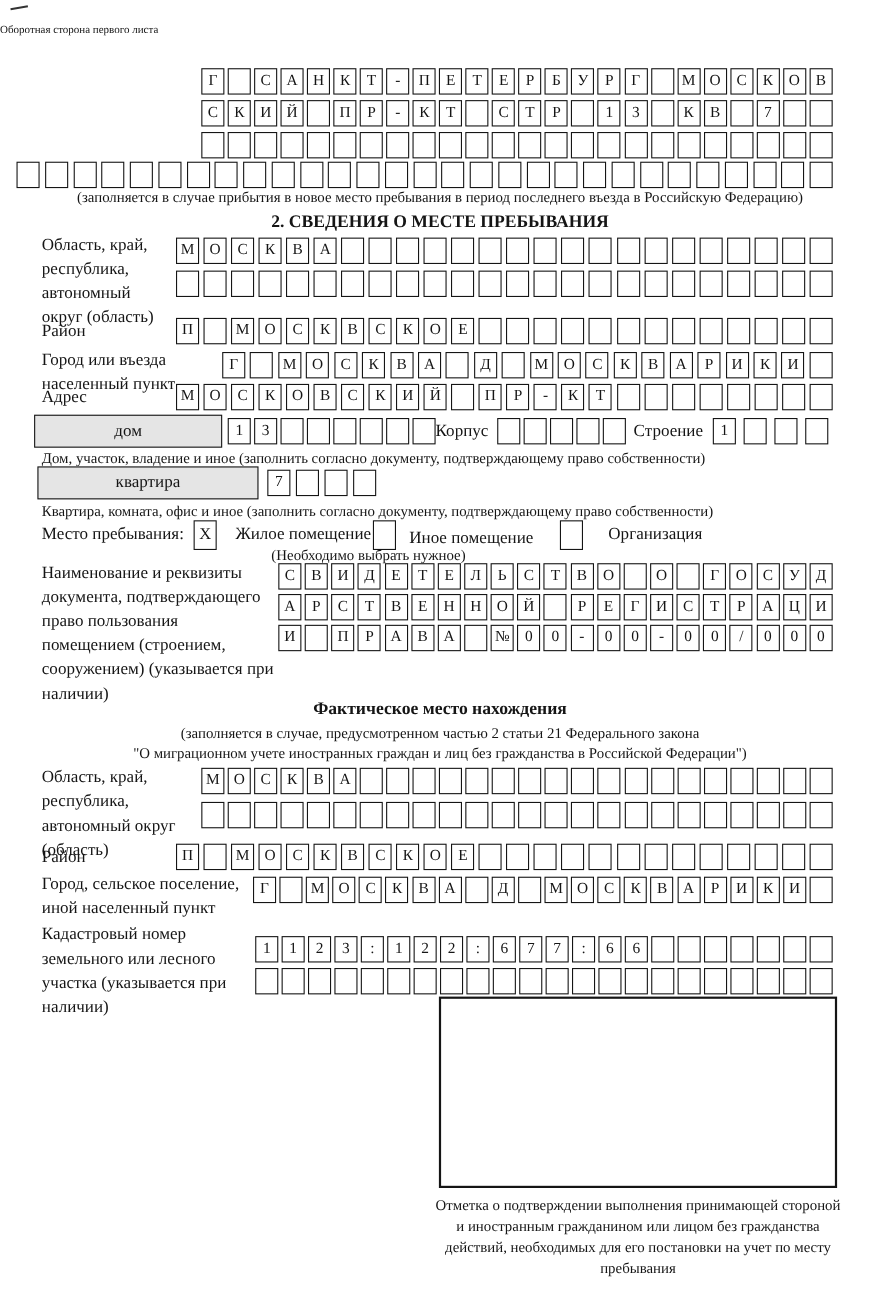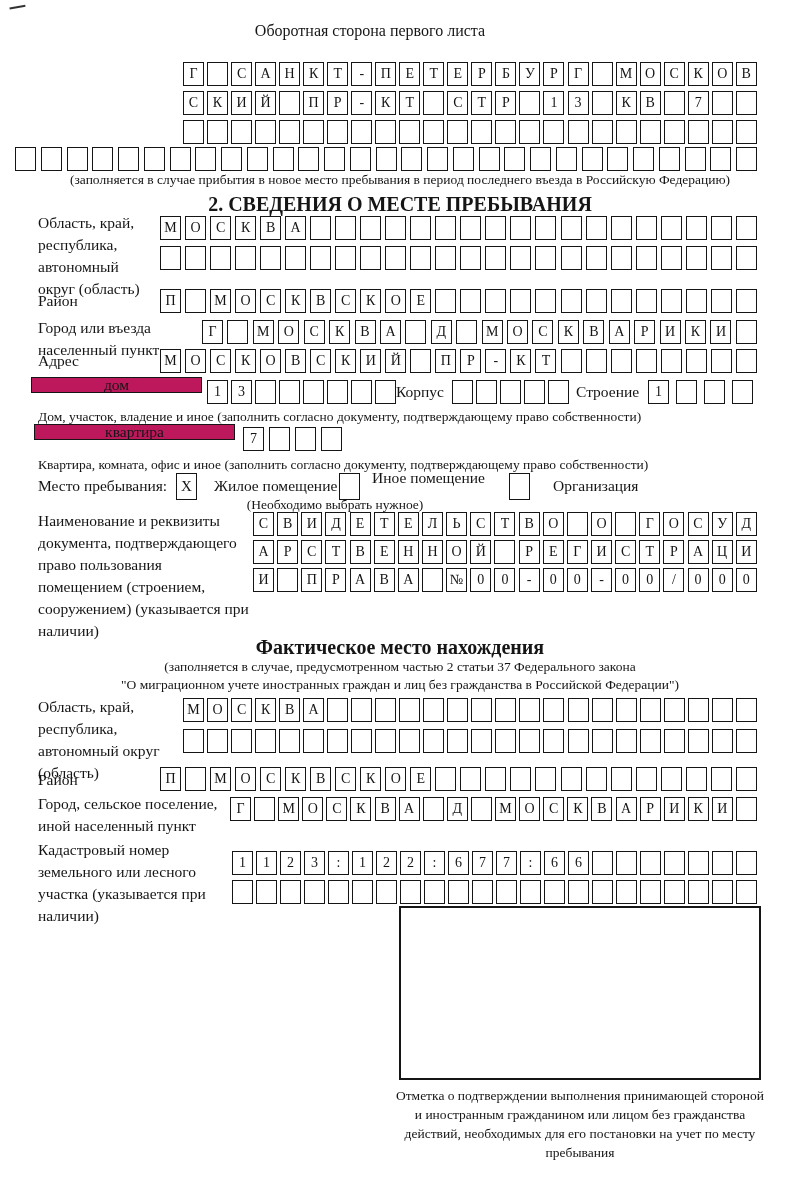--- a/index.html
+++ b/index.html
@@ -1,30 +1,30 @@
 <!DOCTYPE html>
 <html><head>
 <meta charset="utf-8">
 <style>
   html,body{margin:0;padding:0;background:#fff;}
   .page{position:relative;width:800px;height:1180px;background:#fff;overflow:hidden;
         font-family:"Liberation Serif","DejaVu Serif",serif;color:#151515;}
   .abs{position:absolute;}
-  .hdr{font-size:16px;text-align:center;}
+  .hdr{font-size:10px;text-align:left;}
   .lbl{font-size:15.5px;line-height:22px;}
   .note{font-size:13.5px;line-height:18px;}
-  .title{font-size:20px;font-weight:bold;text-align:center;}
+  .title{font-size:16px;font-weight:bold;text-align:center;}
   .cells{display:flex;}
   .spread{justify-content:space-between;}
   .cell{width:21px;height:24px;border:1.5px solid #151515;box-sizing:border-box;
         display:flex;align-items:center;justify-content:center;
         font-size:14px;flex:0 0 auto;background:#fff;}
   .gap3{gap:3px;}.gap5{gap:5px;}.gap7{gap:7px;}
-  .namebox{border:1.5px solid #151515;box-sizing:border-box;height:16px;
-        display:flex;align-items:center;justify-content:center;font-size:15.5px;background:#be185d;}
+  .namebox{border:1.5px solid #151515;box-sizing:border-box;height:30px;
+        display:flex;align-items:center;justify-content:center;font-size:15.5px;background:#e5e5e5;}
   .checkbox{width:21px;height:27px;border:1.5px solid #151515;box-sizing:border-box;
         display:flex;align-items:center;justify-content:center;font-size:15px;background:#fff;}
   .opt{font-size:15.5px;}
   .stamp{border:2px solid #151515;box-sizing:border-box;background:#fff;}
   .cap{font-size:13.5px;line-height:19px;text-align:center;}
   .corner{width:16px;height:6px;border-top:2.5px solid #333;transform:rotate(-10deg);}
 </style>
 </head>
 <body>
 
@@ -317,21 +317,21 @@
       <div class="cell"></div>
       <div class="cell"></div>
       <div class="cell"></div>
     </div>
   <div class="abs note" style="left:38px;top:456px;width:740px;">Квартира, комната, офис и иное (заполнить согласно документу, подтверждающему право собственности)</div>
 
   <div class="abs opt" style="left:38px;top:477px;">Место пребывания:</div>
   <div class="abs checkbox" style="left:176px;top:473px;">X</div>
   <div class="abs opt" style="left:204px;top:477px;margin-left:10px;">Жилое помещение</div>
   <div class="abs checkbox" style="left:339px;top:473px;"></div>
-  <div class="abs opt" style="left:372px;top:469px;">Иное помещение</div>
+  <div class="abs opt" style="left:372px;top:481px;">Иное помещение</div>
   <div class="abs checkbox" style="left:509px;top:473px;"></div>
   <div class="abs opt" style="left:553px;top:477px;">Организация</div>
   <div class="abs note" style="left:135px;top:496px;width:400px;text-align:center;">(Необходимо выбрать нужное)</div>
 
   <div class="abs lbl" style="left:38px;top:510px;width:212px;">Наименование и реквизиты документа, подтверждающего право пользования помещением (строением, сооружением) (указывается при наличии)</div>
   <div class="abs cells spread" style="left:253px;top:512px;width:504px;">
       <div class="cell">С</div>
       <div class="cell">В</div>
       <div class="cell">И</div>
       <div class="cell">Д</div>
@@ -394,21 +394,21 @@
       <div class="cell">-</div>
       <div class="cell">0</div>
       <div class="cell">0</div>
       <div class="cell">/</div>
       <div class="cell">0</div>
       <div class="cell">0</div>
       <div class="cell">0</div>
     </div>
 
   <div class="abs title" style="left:0;top:636px;width:800px;">Фактическое место нахождения</div>
-  <div class="abs note" style="left:0;top:658px;width:800px;text-align:center;">(заполняется в случае, предусмотренном частью 2 статьи 37 Федерального закона</div>
+  <div class="abs note" style="left:0;top:658px;width:800px;text-align:center;">(заполняется в случае, предусмотренном частью 2 статьи 21 Федерального закона</div>
   <div class="abs note" style="left:0;top:676px;width:800px;text-align:center;">"О миграционном учете иностранных граждан и лиц без гражданства в Российской Федерации")</div>
 
   <div class="abs lbl" style="left:38px;top:696px;width:145px;">Область, край, республика, автономный округ (область)</div>
   <div class="abs cells spread" style="left:183px;top:698px;width:574px;">
       <div class="cell">М</div>
       <div class="cell">О</div>
       <div class="cell">С</div>
       <div class="cell">К</div>
       <div class="cell">В</div>
       <div class="cell">А</div>

